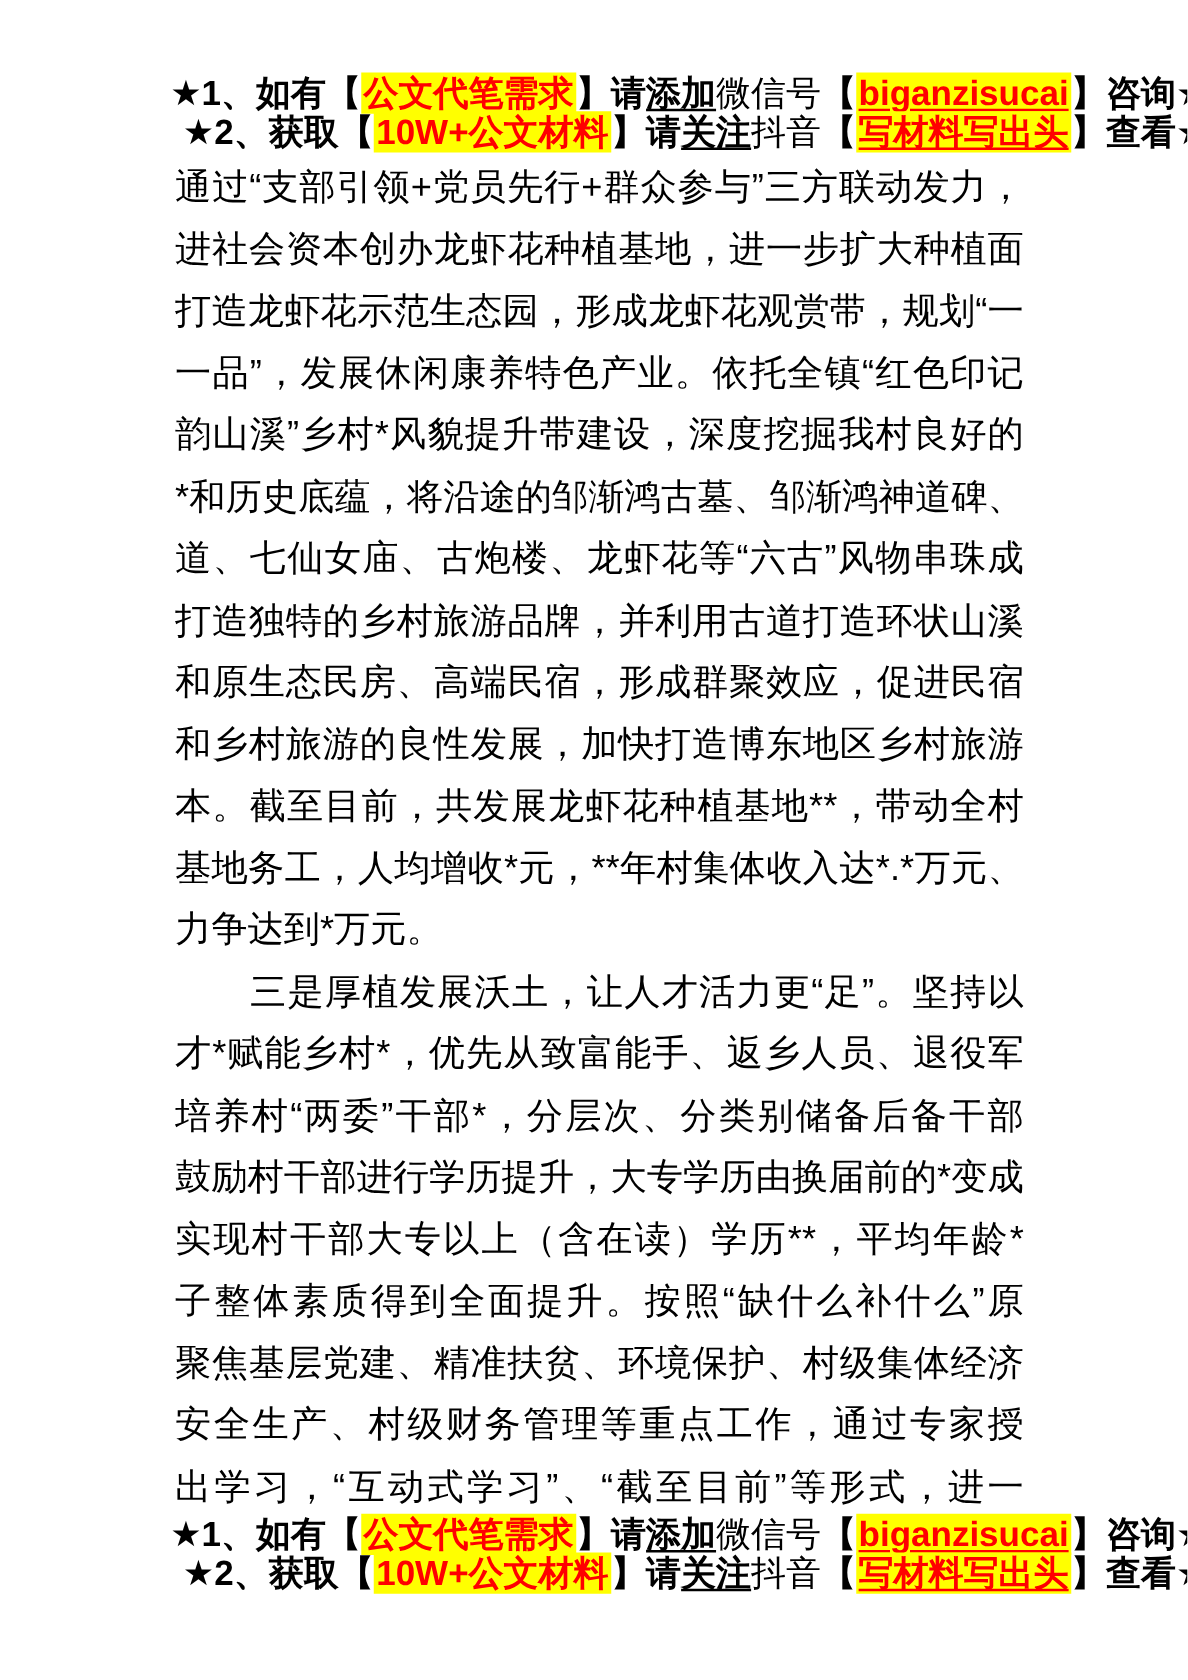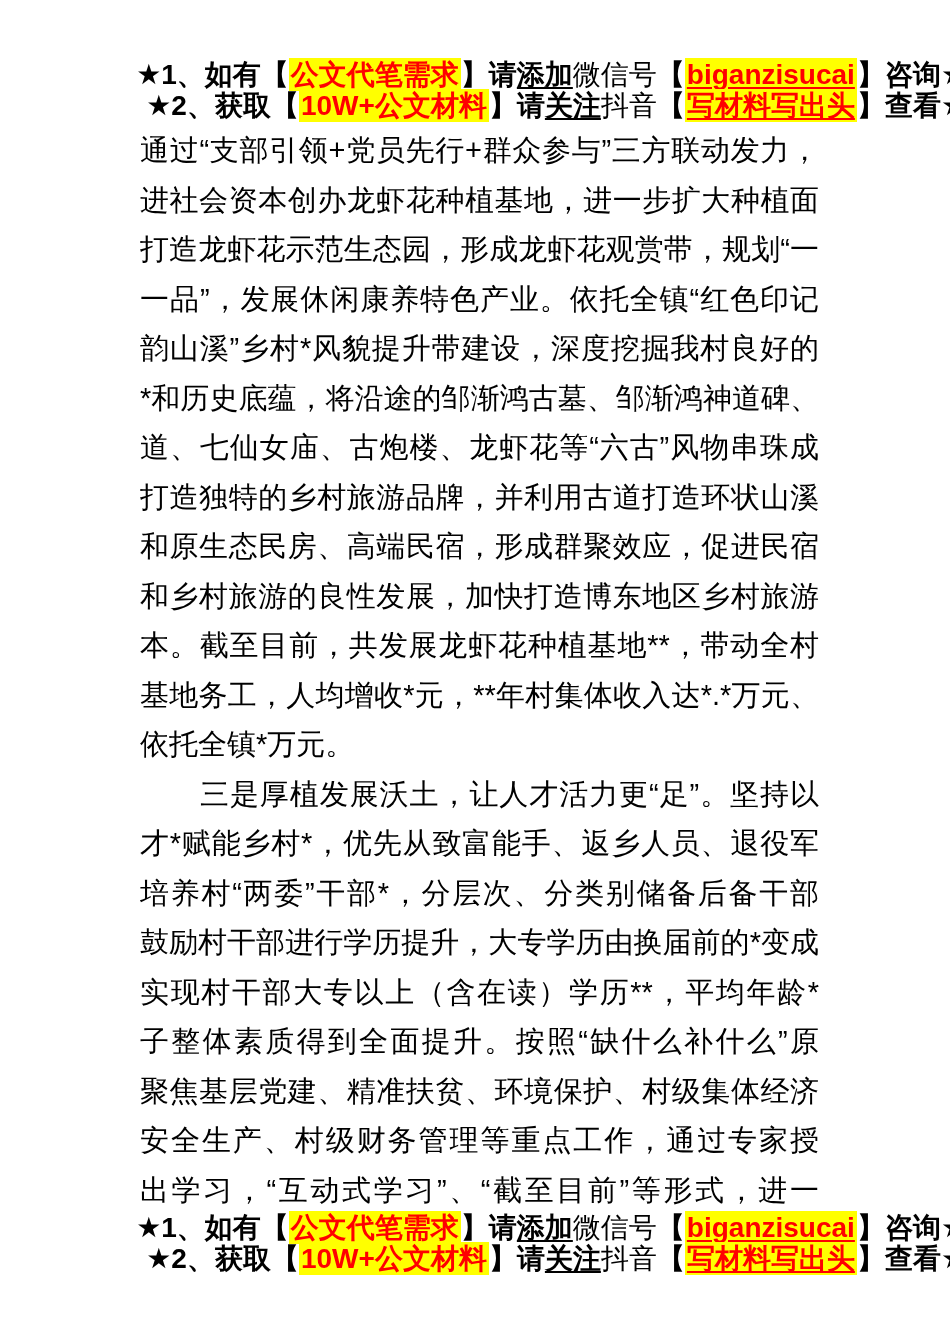--- a/index.html
+++ b/index.html
@@ -86,21 +86,21 @@
       <div class="body-line">打造龙虾花示范生态园，形成龙虾花观赏带，规划“一村</div>
       <div class="body-line">一品”，发展休闲康养特色产业。依托全镇“红色印记古</div>
       <div class="body-line">韵山溪”乡村*风貌提升带建设，深度挖掘我村良好的生态</div>
       <div class="body-line">*和历史底蕴，将沿途的邹渐鸿古墓、邹渐鸿神道碑、古驿</div>
       <div class="body-line">道、七仙女庙、古炮楼、龙虾花等“六古”风物串珠成链</div>
       <div class="body-line">打造独特的乡村旅游品牌，并利用古道打造环状山溪绿道</div>
       <div class="body-line">和原生态民房、高端民宿，形成群聚效应，促进民宿经济</div>
       <div class="body-line">和乡村旅游的良性发展，加快打造博东地区乡村旅游新范</div>
       <div class="body-line">本。截至目前，共发展龙虾花种植基地**，带动全村**在</div>
       <div class="body-line">基地务工，人均增收*元，**年村集体收入达*.*万元、今年</div>
-      <div class="body-line no-justify">依托全镇*万元。</div>
+      <div class="body-line no-justify">力争达到*万元。</div>
       <div class="body-line indent">三是厚植发展沃土，让人才活力更“足”。坚持以人</div>
       <div class="body-line">才*赋能乡村*，优先从致富能手、返乡人员、退役军人中</div>
       <div class="body-line">培养村“两委”干部*，分层次、分类别储备后备干部*，</div>
       <div class="body-line">鼓励村干部进行学历提升，大专学历由换届前的*变成*，</div>
       <div class="body-line">实现村干部大专以上（含在读）学历**，平均年龄*岁，班</div>
       <div class="body-line">子整体素质得到全面提升。按照“缺什么补什么”原则，</div>
       <div class="body-line">聚焦基层党建、精准扶贫、环境保护、村级集体经济发展</div>
       <div class="body-line">安全生产、村级财务管理等重点工作，通过专家授课、外</div>
       <div class="body-line">出学习，“互动式学习”、“截至目前”等形式，进一</div>
     </div>

